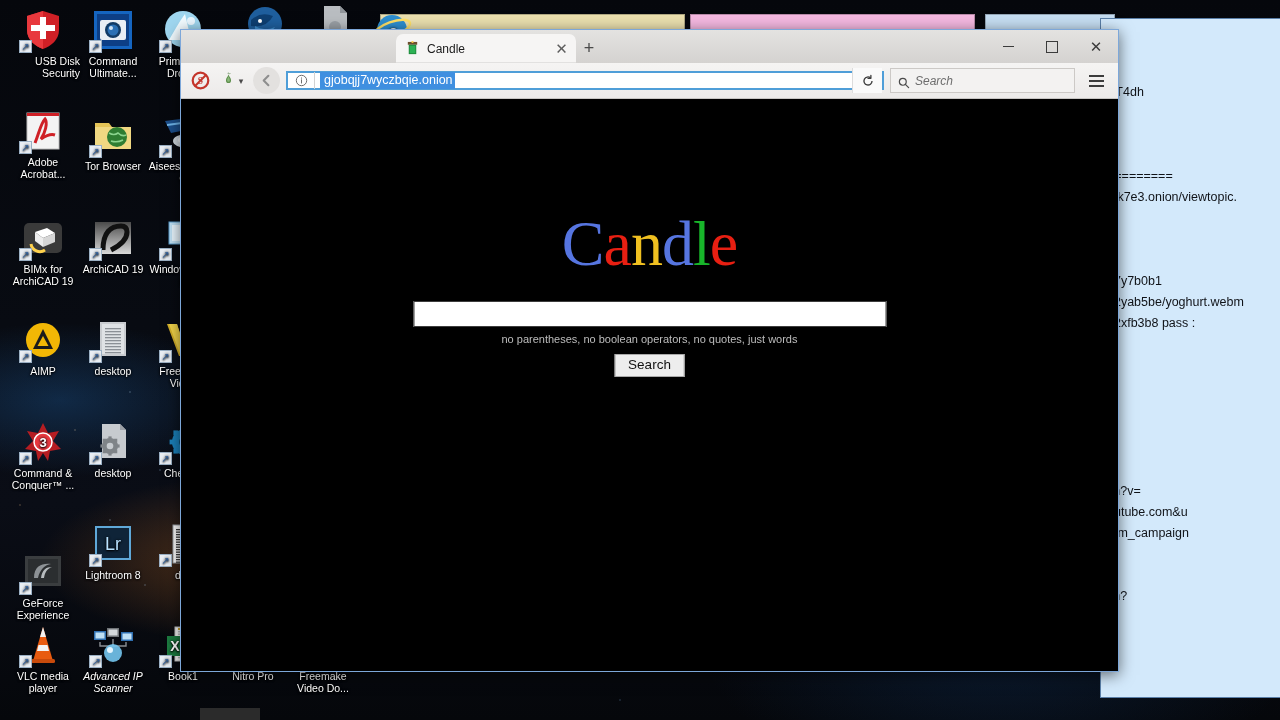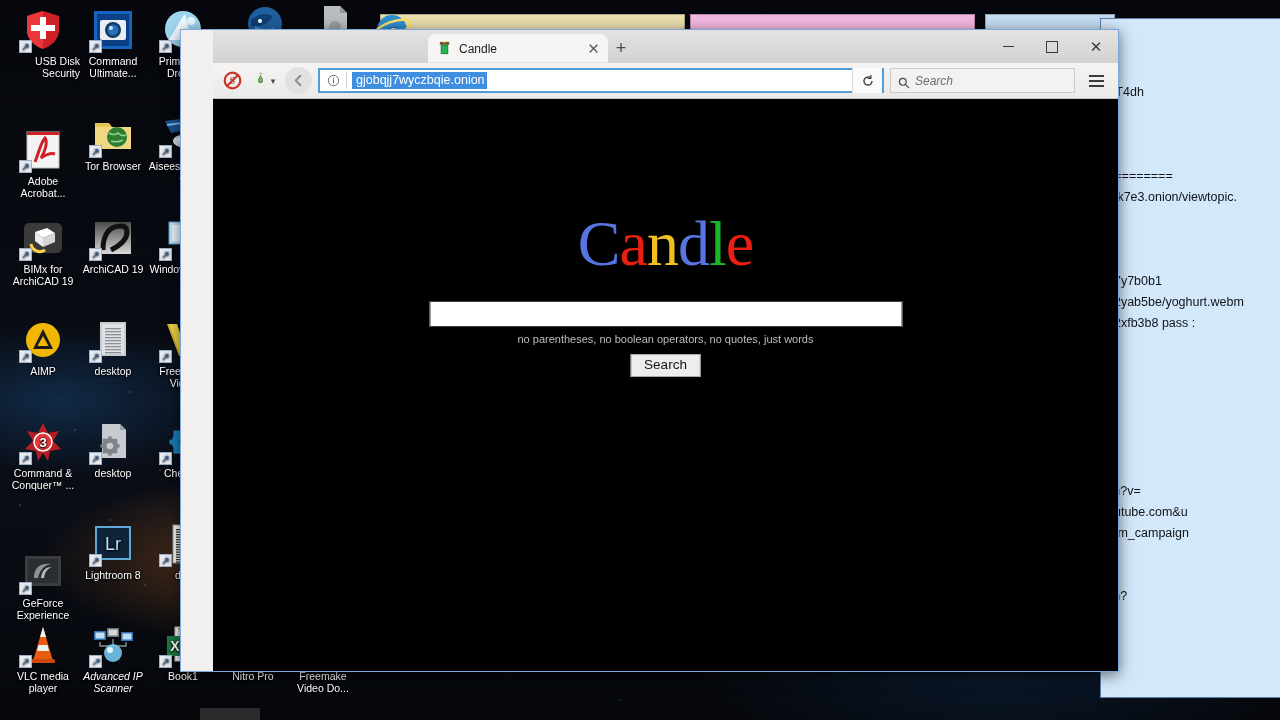--- a/index.html
+++ b/index.html
@@ -76,21 +76,21 @@
     padding: 0;
   }
   #notepad .np-line { white-space: pre; padding-left: 6px; height: 21px; line-height: 21px; }
 
   
   #browser {
     position: absolute; left: 180px; top: 29px; width: 939px; height: 643px;
     background: #f1f0ef;
     border: 1px solid #7da7d9;
     box-shadow: 0 3px 14px rgba(0,0,0,.55);
-    display: flex; flex-direction: column; padding-left: 32px;
+    display: flex; flex-direction: column;
   }
   
   #tabstrip {
     height: 33px; background: linear-gradient(180deg,#e4e3e1,#d4d2d0);
     position: relative; display: flex; align-items: flex-end;
   }
   .tab {
     position: absolute; left: 215px; bottom: 0; width: 180px; height: 29px;
     background: #f6f5f4; border-top-left-radius: 7px; border-top-right-radius: 7px;
     display: flex; align-items: center; padding: 0 6px 0 9px; gap: 7px;
@@ -119,21 +119,21 @@
     display: flex; align-items: center; padding: 0 7px; gap: 6px;
   }
   .navbtn { width: 25px; height: 25px; display:flex;align-items:center;justify-content:center; }
   .onionbtn { display:flex; align-items:center; gap:2px; }
   .backbtn {
     width: 27px; height: 27px; border-radius: 50%; background: #e3e1df;
     display:flex;align-items:center;justify-content:center; color:#7a7a7a; font-size:15px;
     margin-left: 3px;
   }
   #urlwrap {
-    flex: 1; height: 25px; background: #fff;
+    flex: 1; height: 19px; background: #fff;
     border: 2px solid #4f9ed8;
     display: flex; align-items: center; gap: 0; min-width: 0;
   }
   .id-icon { width: 26px; height: 21px; display:flex;align-items:center;justify-content:center;
     color:#6b6b6b; font-size: 12px; }
   .id-sep { width:1px; height: 17px; background:#d2d2d2; }
   #urltext {
     flex: 1; font-size: 12.5px; color: #fff; background: #3f8fe0;
     padding: 1px 2px 2px 4px; margin-left: 5px; white-space: nowrap; overflow: hidden;
     display: inline-block; width: auto; flex: 0 0 auto;
@@ -258,21 +258,21 @@
         <span class="glyph">
           <svg width="44" height="44" viewBox="0 0 44 44">
             <circle cx="22" cy="21" r="18" fill="#9fd6ef"></circle>
                 <path d="M8 32 C14 22 18 14 24 6 L30 32 Z" fill="#f2fbff"></path>
                 <circle cx="30" cy="13" r="4" fill="#eaf7ff"></circle>
           </svg>
           <span class="shortcut"></span>
         </span>
         <span class="lbl">PrimoPDF Drop F</span>
       </div>
-      <div class="dicon" style="left: 6px; top: 128px;">
+      <div class="dicon" style="left: 6px; top: 109px;">
         <span class="glyph">
           <svg width="44" height="44" viewBox="0 0 44 44">
             <rect x="6" y="4" width="32" height="36" fill="#f3f3f3" stroke="#bdbdbd"></rect>
                 <rect x="6" y="4" width="32" height="3" fill="#cf2026"></rect>
                 <path d="M14 34 C18 24 20 14 24 10 C27 14 24 24 20 30 C26 26 31 25 34 26" fill="none" stroke="#cf2026" stroke-width="3"></path>
           </svg>
           <span class="shortcut"></span>
         </span>
         <span class="lbl">Adobe Acrobat...</span>
       </div>

